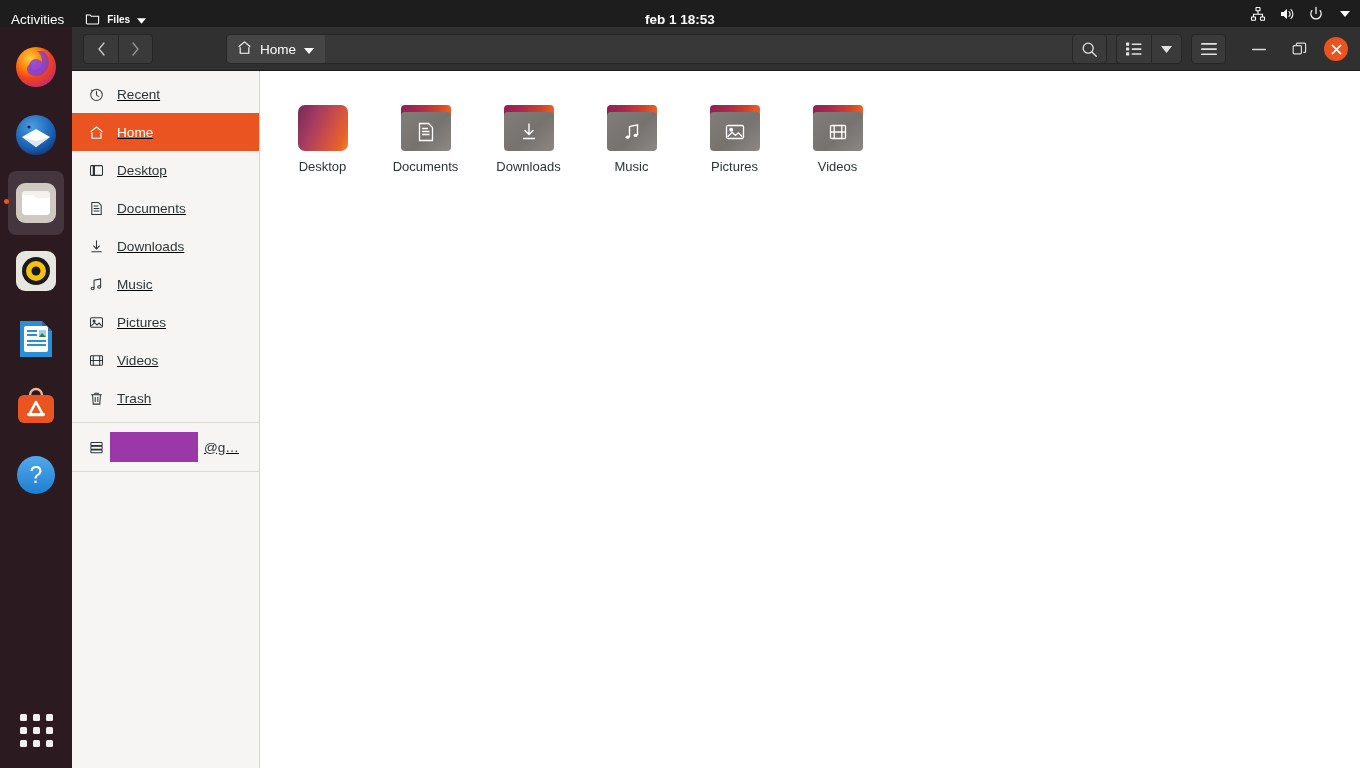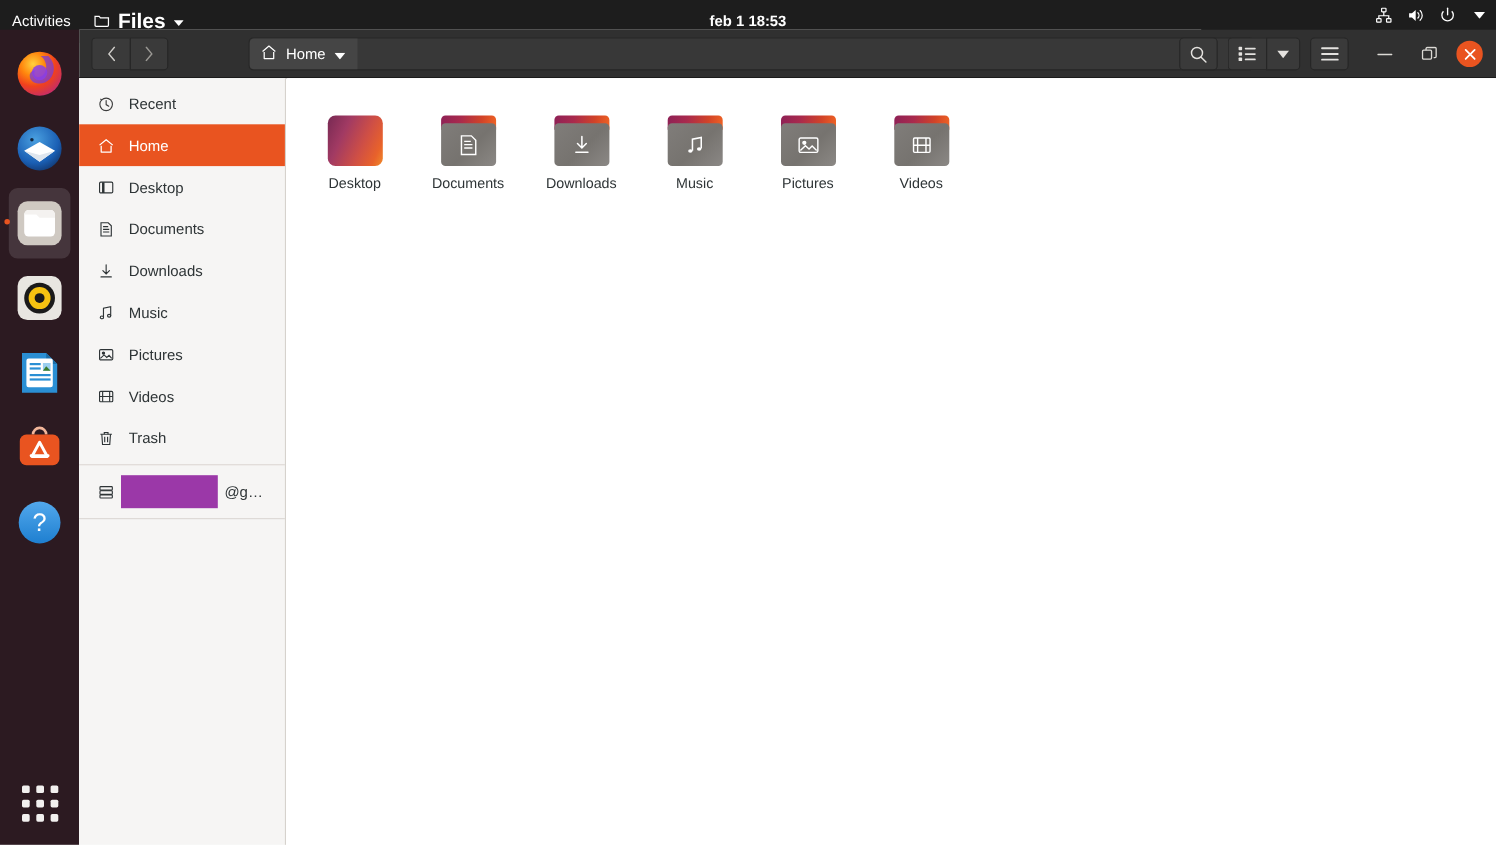--- a/index.html
+++ b/index.html
@@ -12,21 +12,21 @@
 
   
   #topbar {
     position:absolute; left:0; top:0; width:1360px; height:39px;
     background:#1d1d1d; color:#ffffff;
     display:flex; align-items:center;
     font-size:13.5px;
   }
   #activities { padding:0 13px 0 11px; color:#ffffff; line-height:27px; }
   .tb-app { display:flex; align-items:center; gap:7px; padding:0 8px; }
-  .tb-app .lbl { font-weight:bold; font-size:19px; }
+  .tb-app .lbl { font-weight:bold; font-size:10px; }
   #clock {
     position:absolute; left:0; right:0; text-align:center;
     font-size:13.5px; font-weight:bold; pointer-events:none;
   }
   #tray {
     position:absolute; right:6px; top:0; height:27px;
     display:flex; align-items:center; gap:11px;
   }
   .tray-ico { display:flex; align-items:center; justify-content:center; width:18px; height:18px; }
 
@@ -107,20 +107,21 @@
     width:24px; height:24px; border-radius:50%; background:#e95420;
     display:flex; align-items:center; justify-content:center;
     color:#ffffff; margin-right:12px;
   }
 
   
   #sidebar {
     position:absolute; left:0; top:44px; width:188px; height:697px;
     background:#f6f5f4; border-right:1px solid #d6d2cd;
     padding-top:4px;
+    text-decoration:underline;
   }
   .side-row {
     height:38px; display:flex; align-items:center; gap:13px;
     padding-left:16px; font-size:13.6px; color:#2e3436;
   }
   .side-row.sel { background:#e95420; color:#ffffff; }
   .side-ico { width:16px; height:16px; display:flex; align-items:center; justify-content:center; flex:none; }
   .side-sep { height:1px; background:#dcd8d4; margin:5px 0; }
   .redact { display:inline-block; width:88px; height:30px; background:#9b38a8; vertical-align:middle; }
   .user-row { height:38px; display:flex; align-items:center; gap:6px; padding-left:16px; font-size:13.6px; color:#2e3436; }

